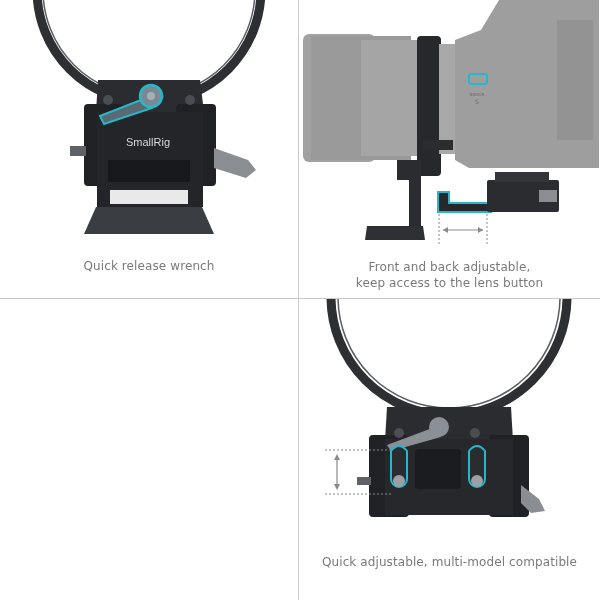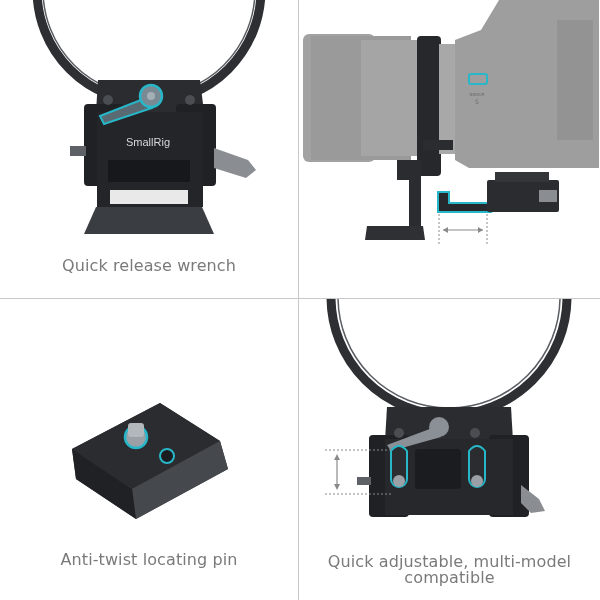--- a/index.html
+++ b/index.html
@@ -3,21 +3,21 @@
 <meta charset="utf-8">
 <style>
   html, body { margin:0; padding:0; background:#ffffff; }
   body { width:600px; height:600px; position:relative; overflow:hidden; font-family:"DejaVu Sans", sans-serif; }
   .grid { position:absolute; inset:0;border-radius:16px; }
   .vline { position:absolute; left:298px; top:0; width:1px; height:600px; background:#c8c8c8; }
   .hline { position:absolute; left:0; top:298px; width:600px; height:1px; background:#c8c8c8; }
   .panel { position:absolute; width:298px; height:298px; overflow:hidden; }
   .p1 { left:0; top:0; } .p2 { left:299px; top:0; width:301px; }
   .p3 { left:0; top:299px; } .p4 { left:299px; top:299px; width:301px; }
-  .caption { position:absolute; left:0; right:0; text-align:center; color:#7a7a7a; font-size:16px; line-height:16px; letter-spacing:0.1px; }
+  .caption { position:absolute; left:0; right:0; text-align:center; color:#7a7a7a; font-size:12px; line-height:16px; letter-spacing:0.1px; }
   .teal { stroke:#27b7c8; }
   svg { position:absolute; left:0; top:0; }
 </style>
 </head>
 <body>
 
 <div class="grid">
   <div class="vline"></div>
   <div class="hline"></div>
 
@@ -61,34 +61,26 @@
       <path d="M68 226 L124 226 L126 240 L66 240 Z" fill="#2e3034"></path>
       <path d="M139 192 L150 192 L150 203 L189 203 L192 212 L139 212 Z" fill="#26282b" class="teal" stroke-width="2"></path>
       <rect x="188" y="180" width="72" height="32" rx="2" fill="#2a2c30"></rect>
       <rect x="196" y="172" width="54" height="10" fill="#333538"></rect>
       <rect x="240" y="190" width="18" height="12" fill="#8a8d92"></rect>
       <line x1="140" y1="214" x2="140" y2="244" stroke="#8a8a8a" stroke-dasharray="2,2"></line>
       <line x1="188" y1="214" x2="188" y2="244" stroke="#8a8a8a" stroke-dasharray="2,2"></line>
       <line x1="144" y1="230" x2="184" y2="230" stroke="#8a8a8a" stroke-width="1.2"></line>
       <path d="M144 230 L149 227 L149 233 Z M184 230 L179 227 L179 233 Z" fill="#8a8a8a"></path>
     </svg>
+    <div class="caption" style="top:259px;">
+      <div>Front and back adjustable,</div>
+      <div>keep access to the lens button</div>
+    </div>
   </div>
 
-  <div class="panel p3">
-    <svg width="298" height="298" viewBox="0 0 298 298">
-      <path d="M72 150 L160 104 L220 142 L228 170 L136 220 L76 180 Z" fill="#3a3c40"></path>
-      <path d="M72 150 L160 104 L220 142 L132 190 Z" fill="#2a2c30"></path>
-      <path d="M132 190 L220 142 L228 170 L136 220 Z" fill="#45484c"></path>
-      <path d="M72 150 L132 190 L136 220 L76 180 Z" fill="#1f2124"></path>
-      <circle cx="136" cy="138" r="11" fill="#9aa0a6" class="teal" stroke-width="2.5"></circle>
-      <rect x="128" y="124" width="16" height="14" rx="3" fill="#b3b8bd"></rect>
-      <circle cx="167" cy="157" r="7" fill="#1b1c1f" class="teal" stroke-width="2"></circle>
-    </svg>
-    <div class="caption" style="top:253px;">Anti-twist locating pin</div>
-  </div>
 
   <div class="panel p4">
     <svg width="301" height="298" viewBox="0 0 301 298">
       <circle cx="150" cy="-2" r="118" fill="none" stroke="#2d2f33" stroke-width="9"></circle>
       <circle cx="150" cy="-2" r="111" fill="none" stroke="#5a5d62" stroke-width="1.5"></circle>
       <path d="M88 108 L212 108 L214 142 L86 142 Z" fill="#2a2c30"></path>
       <rect x="70" y="136" width="40" height="82" rx="4" fill="#1f2124"></rect>
       <rect x="190" y="136" width="40" height="82" rx="4" fill="#1f2124"></rect>
       <rect x="86" y="140" width="128" height="76" fill="#26282b"></rect>
       <rect x="116" y="150" width="46" height="40" rx="4" fill="#1b1c1f"></rect>

